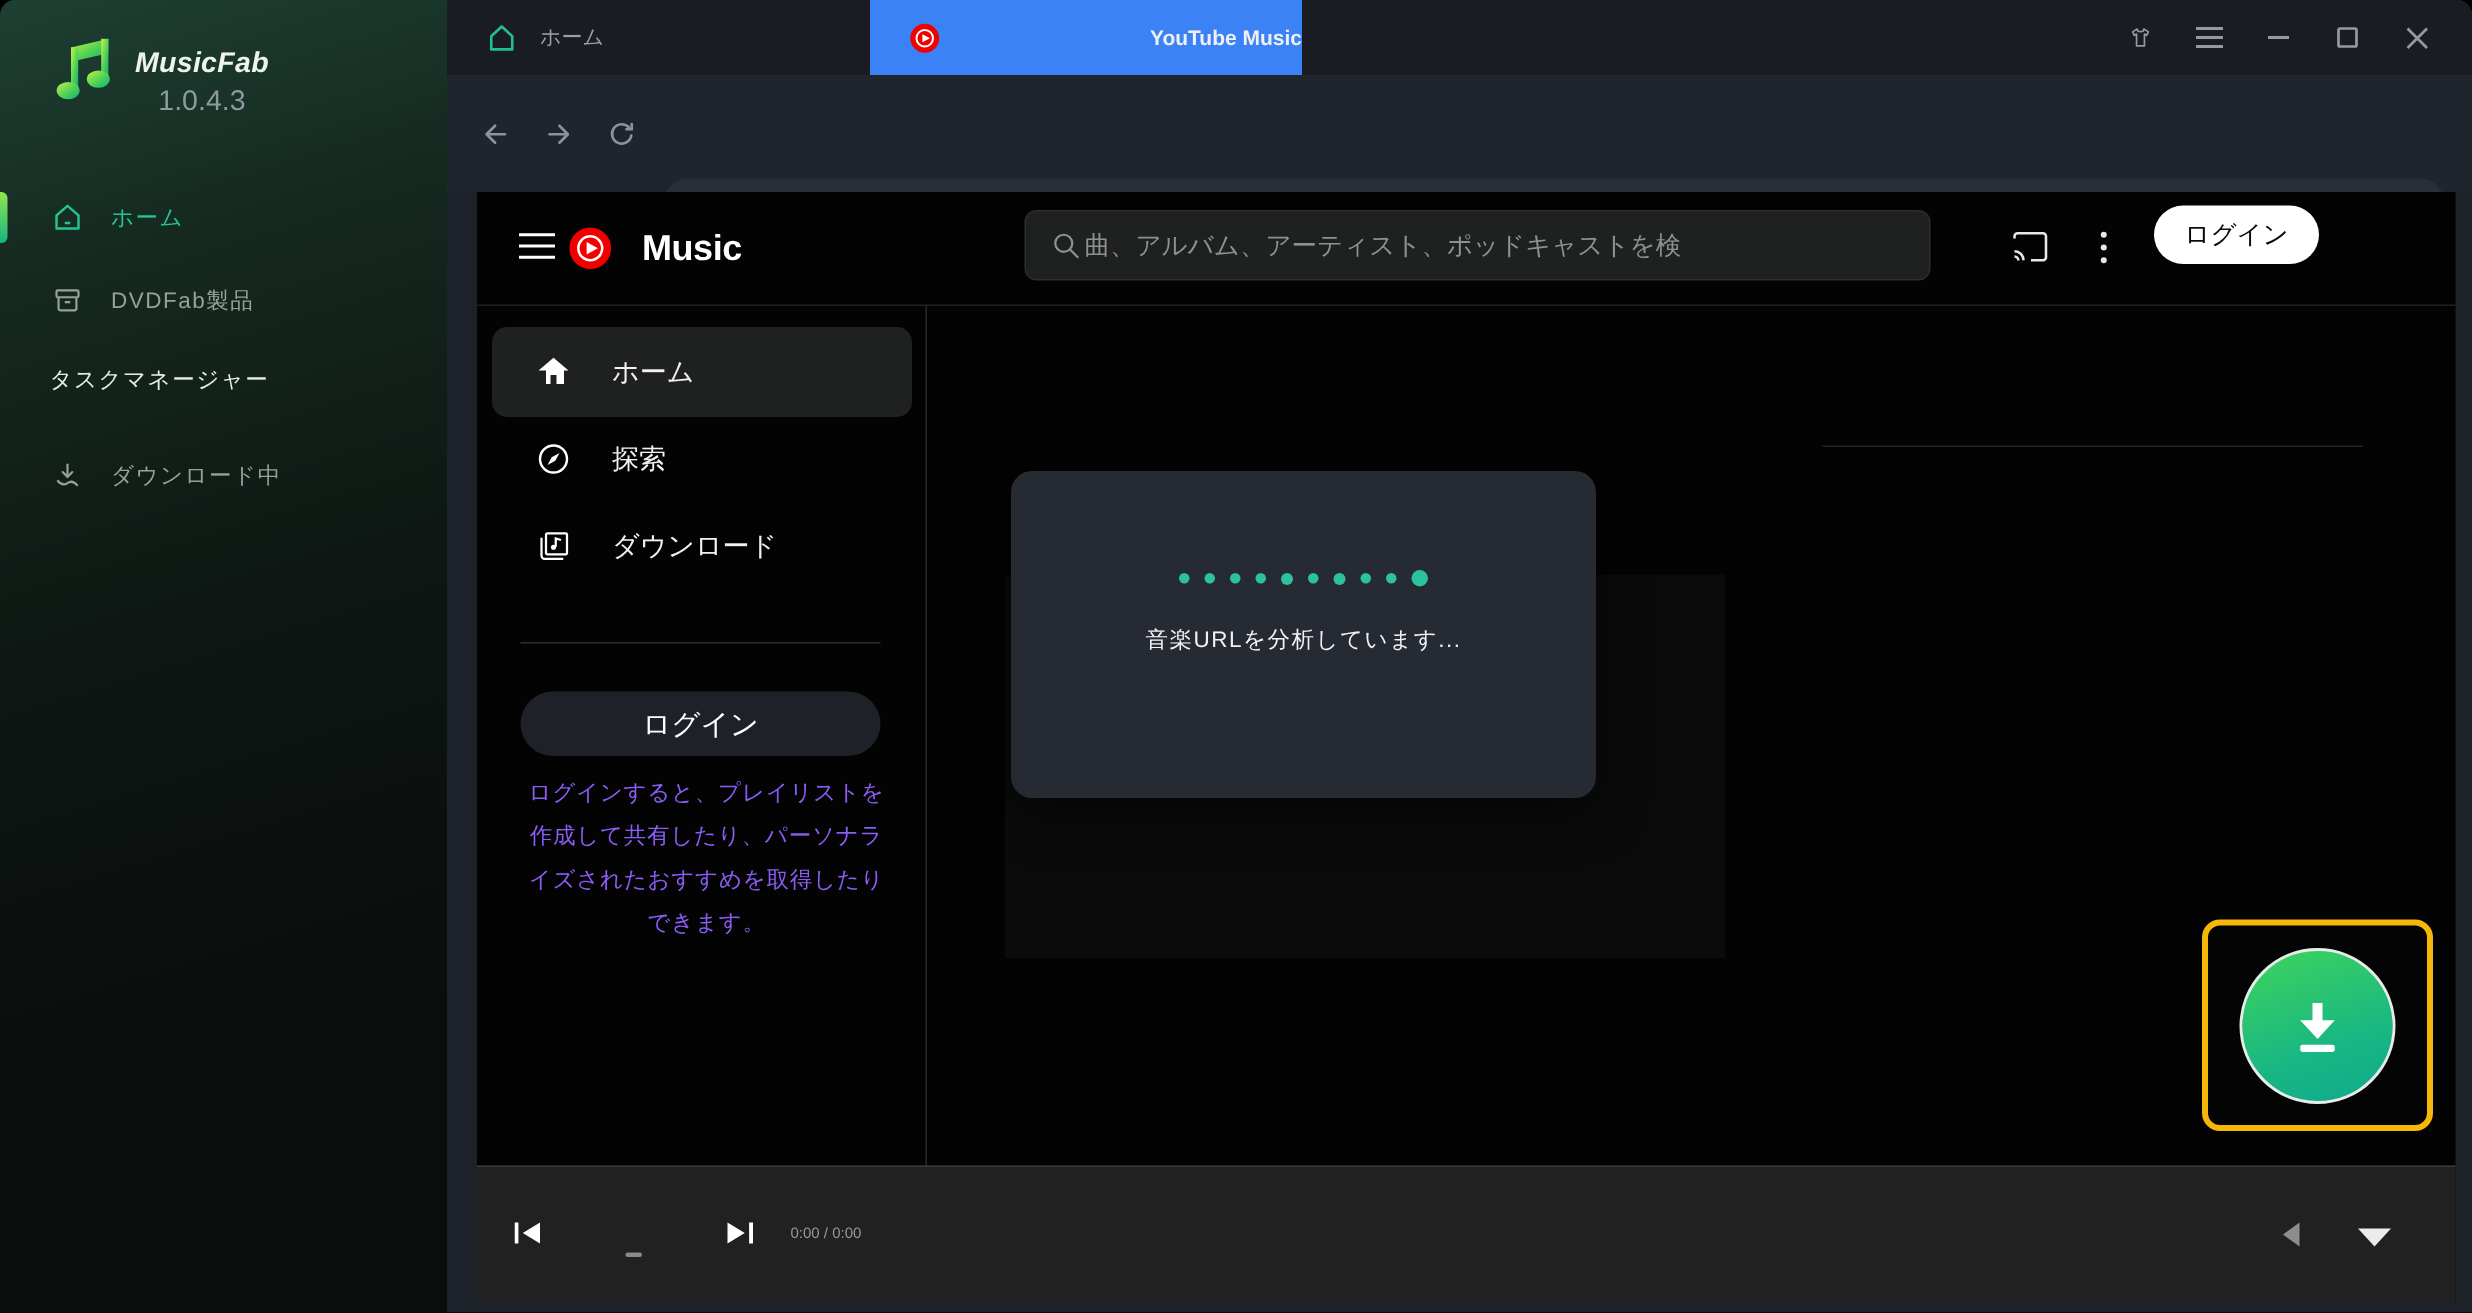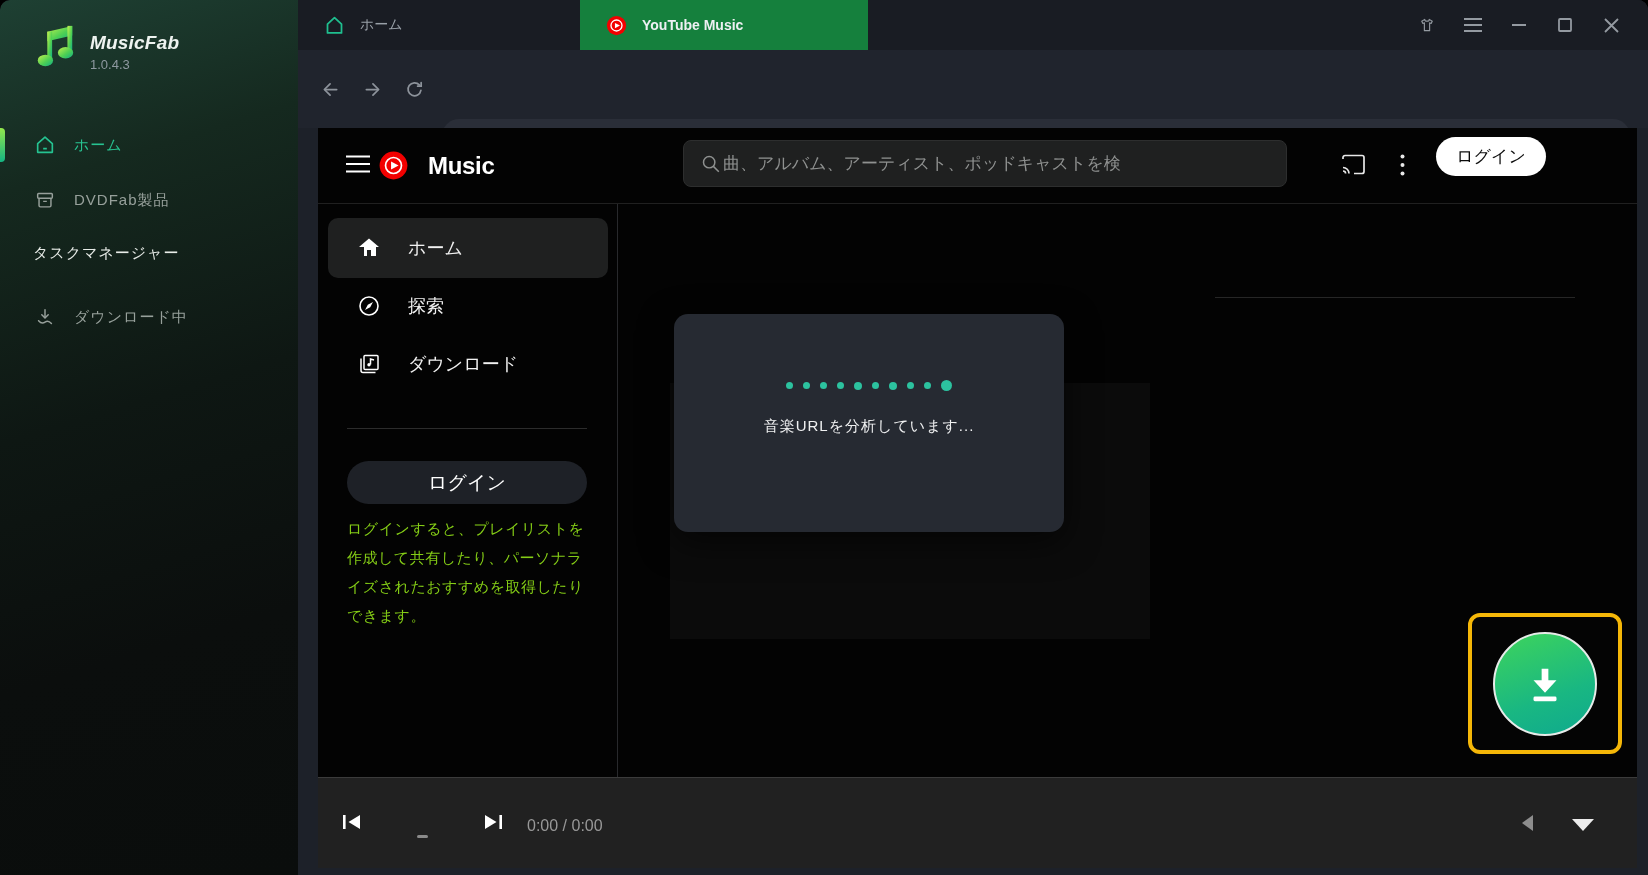--- a/index.html
+++ b/index.html
@@ -6,36 +6,36 @@
   .window{position:relative;width:1648px;height:875px;background:#1d2129;border-radius:10px 10px 0 0;
     overflow:hidden;font-family:"Liberation Sans",sans-serif;-webkit-font-smoothing:antialiased;}
   svg{display:block;}
 
   
   .mf-sidebar{position:absolute;left:0;top:0;width:298px;height:875px;
     background:linear-gradient(163deg,#1e4033 0%,#15291f 20%,#0e1713 46%,#0b0e0d 72%,#0a0d0c 100%);
     border-radius:10px 0 0 0;}
   .mf-logo-row{position:absolute;left:32px;top:22px;display:flex;align-items:flex-start;gap:12px;}
   .mf-title{font-size:19px;font-weight:700;font-style:italic;color:#eef3f0;letter-spacing:.2px;margin-top:10px;}
-  .mf-version{font-size:13px;color:#8e99a0;margin-top:3px;font-style:normal;}
+  .mf-version{font-size:19px;color:#8e99a0;margin-top:3px;font-style:normal;text-align:center;}
   .mf-item{position:absolute;left:0;width:298px;height:36px;display:flex;align-items:center;color:#97a09b;font-size:15px;cursor:default;}
   .mf-item .ic{position:absolute;left:34px;width:22px;height:22px;}
   .mf-item .lbl{position:absolute;left:74px;letter-spacing:1px;}
   .mf-item.active{color:#27c391;}
   .mf-section{position:absolute;left:33px;width:240px;color:#e9ede9;font-size:15px;letter-spacing:1px;}
   .mf-indicator{position:absolute;left:0;top:128px;width:5px;height:34px;border-radius:0 4px 4px 0;
     background:linear-gradient(180deg,#93e74c,#14b583);}
 
   
   .browser{position:absolute;left:298px;top:0;right:0;bottom:0;background:#1d2129;}
   .tabbar{position:absolute;top:0;left:0;right:0;height:50px;background:#191c23;}
   .tab{position:absolute;top:0;height:50px;display:flex;align-items:center;padding-left:26px;gap:15px;box-sizing:border-box;font-size:14px;}
   .tab .t-ic{width:21px;height:21px;}
   .tab-home{left:0;width:282px;color:#99a0a8;background:#191c23;}
-  .tab-ytm{left:282px;width:288px;color:#eef0f3;background:#15803d;font-weight:600;}
+  .tab-ytm{left:282px;width:288px;color:#eef0f3;background:#3b82f6;font-weight:600;justify-content:space-between;}
   .winctrls{position:absolute;right:0;top:0;height:50px;display:flex;align-items:center;gap:28px;padding-right:28px;color:#949aa1;}
   .winctrls .wc{width:18px;height:18px;display:flex;align-items:center;justify-content:center;}
 
   .urlrow{position:absolute;top:50px;left:0;right:0;height:78px;background:#20242d;}
   .navbtns{position:absolute;left:22px;top:0;height:78px;display:flex;align-items:center;gap:21px;color:#8d939b;}
   .navbtns .nb{width:21px;height:21px;}
   .urlfield{position:absolute;left:144px;right:18px;top:69px;height:34px;border-radius:17px;background:#2a2e38;
     border:none;outline:none;color:#8f95a0;font-size:14px;padding:0 18px;font-family:"Liberation Sans",sans-serif;
     white-space:nowrap;overflow:hidden;box-sizing:border-box;}
 
@@ -57,21 +57,21 @@
 
   .yt-body{position:absolute;top:76px;bottom:90px;left:0;right:0;}
   .yt-sidebar{position:absolute;left:0;top:0;bottom:0;width:299px;border-right:1px solid #28292c;}
   .yts-item{position:absolute;left:10px;width:280px;height:56px;border-radius:10px;display:flex;align-items:center;
     gap:27px;padding-left:29px;box-sizing:border-box;color:#f1f1f1;font-size:18px;cursor:pointer;}
   .yts-item .ic{width:24px;height:24px;}
   .yts-item.active{background:#1f2020;height:60px;}
   .yts-divider{position:absolute;left:29px;top:224px;width:240px;height:1px;background:#2c2c2c;}
   .yts-login{position:absolute;left:29px;top:257px;width:240px;height:43px;border-radius:22px;background:#1e2127;
     color:#fff;font-size:19px;display:flex;align-items:center;justify-content:center;cursor:pointer;}
-  .yts-desc{position:absolute;left:29px;top:310px;width:248px;font-size:15px;line-height:29px;color:#84cc16;letter-spacing:.5px;}
+  .yts-desc{position:absolute;left:29px;top:310px;width:248px;font-size:15px;line-height:29px;color:#8b5cf6;letter-spacing:.5px;text-align:center;}
 
   .yt-content{position:absolute;left:300px;top:0;right:0;bottom:0;}
   .faintline{position:absolute;left:597px;top:93px;width:360px;height:1px;background:#262626;}
   .darkrect{position:absolute;left:52px;top:179px;width:480px;height:256px;background:#0b0b0b;}
 
   .dialog{position:absolute;left:12px;top:110px;width:390px;height:218px;border-radius:14px;background:#262a32;
     box-shadow:0 10px 34px rgba(0,0,0,.6);margin-left:44px;}
   .dots{position:absolute;top:66px;left:0;width:100%;display:flex;justify-content:center;align-items:center;gap:10px;}
   .dots span{width:7px;height:7px;border-radius:50%;background:#2cc29f;}
   .dots span:nth-child(5),.dots span:nth-child(7){width:8px;height:8px;}
@@ -86,21 +86,21 @@
   .dlbox{position:absolute;left:850px;top:409px;width:154px;height:141px;box-sizing:border-box;border:4px solid #f5b708;
     border-radius:12px;background:#040404;}
   .dl-circle{position:absolute;left:50%;top:50%;transform:translate(-50%,-50%);width:104px;height:104px;border-radius:50%;
     background:linear-gradient(160deg,#3ed45c 0%,#19b782 62%,#0fa98e 100%);border:2px solid #e7ebe9;
     display:flex;align-items:center;justify-content:center;cursor:pointer;box-sizing:border-box;}
 
   .yt-player{position:absolute;left:0;right:0;bottom:0;height:90px;background:#212121;border-top:1px solid #3b3b3b;}
   .pl-prev{position:absolute;left:25px;top:36px;color:#fff;cursor:pointer;}
   .pl-loading{position:absolute;left:99px;top:57px;width:11px;height:3px;background:#8a8a8a;border-radius:2px;}
   .pl-next{position:absolute;left:164px;top:36px;color:#fff;cursor:pointer;}
-  .pl-time{position:absolute;left:209px;top:39px;font-size:16px;color:#989898;}
+  .pl-time{position:absolute;left:209px;top:39px;font-size:10px;color:#989898;}
   .pl-trileft{position:absolute;left:1204px;top:37px;width:0;height:0;border:8px solid transparent;
     border-right:11px solid #8d8d8d;border-left:0;}
   .pl-tridown{position:absolute;left:1254px;top:41px;width:0;height:0;border-left:11px solid transparent;
     border-right:11px solid transparent;border-top:12px solid #ececec;}
 </style>
 </head>
 <body>
 
 <div class="window">
 

